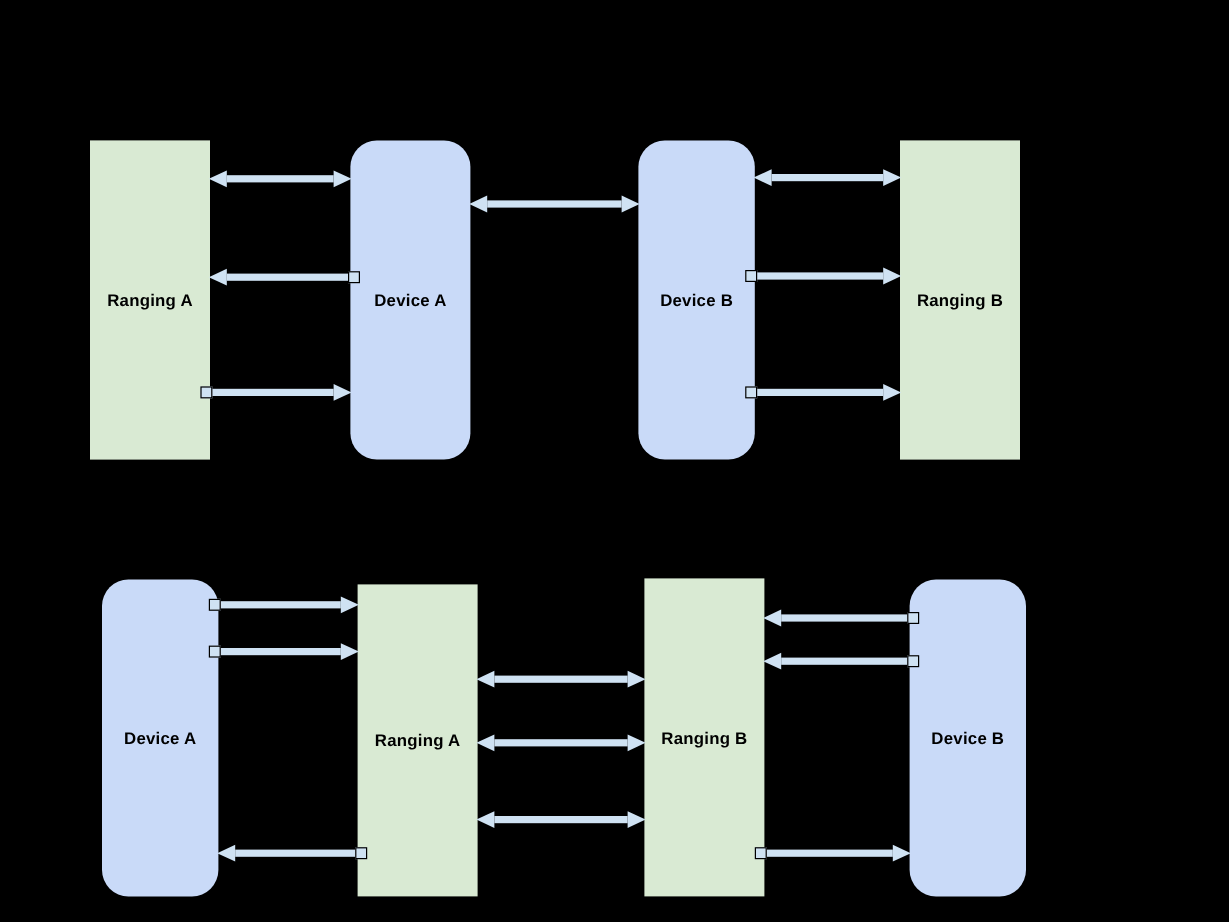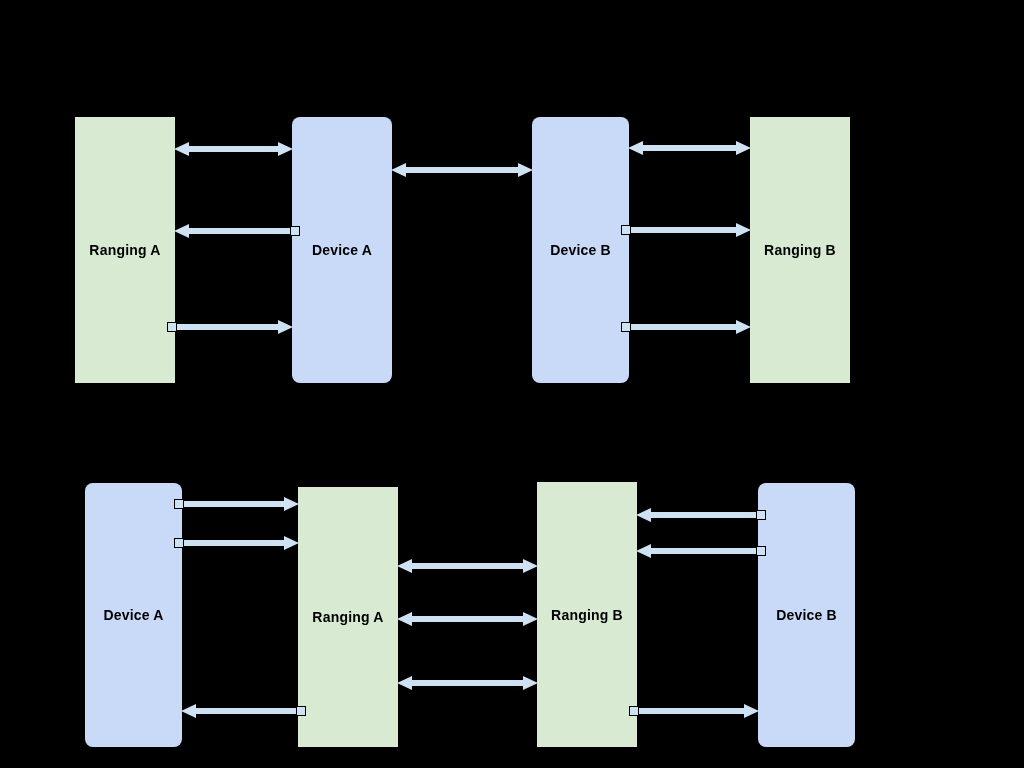--- a/index.html
+++ b/index.html
@@ -20,21 +20,21 @@
     background: var(--bg);
   }
 
   .node {
     position: absolute;
     display: flex;
     align-items: center;
     justify-content: center;
   }
   .node.green { background: var(--green); border-radius: 0; }
-  .node.blue  { background: var(--blue);  border-radius: 8px; text-align: center; }
+  .node.blue  { background: var(--blue);  border-radius: 22px; text-align: center; }
 
   .node-label {
     font-size: 14px;
     font-weight: bold;
     color: var(--label);
     letter-spacing: 0.2px;
     white-space: nowrap;
   }
 
   

